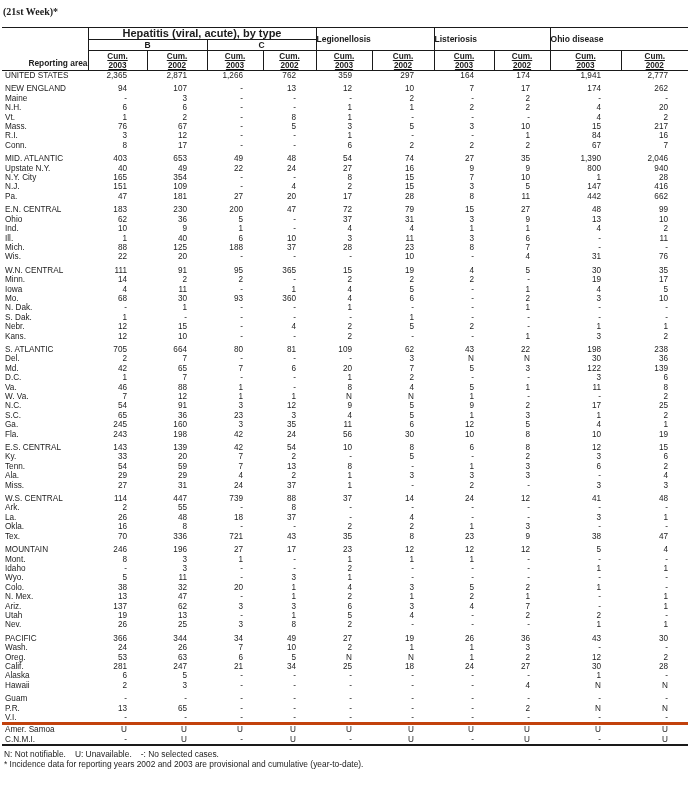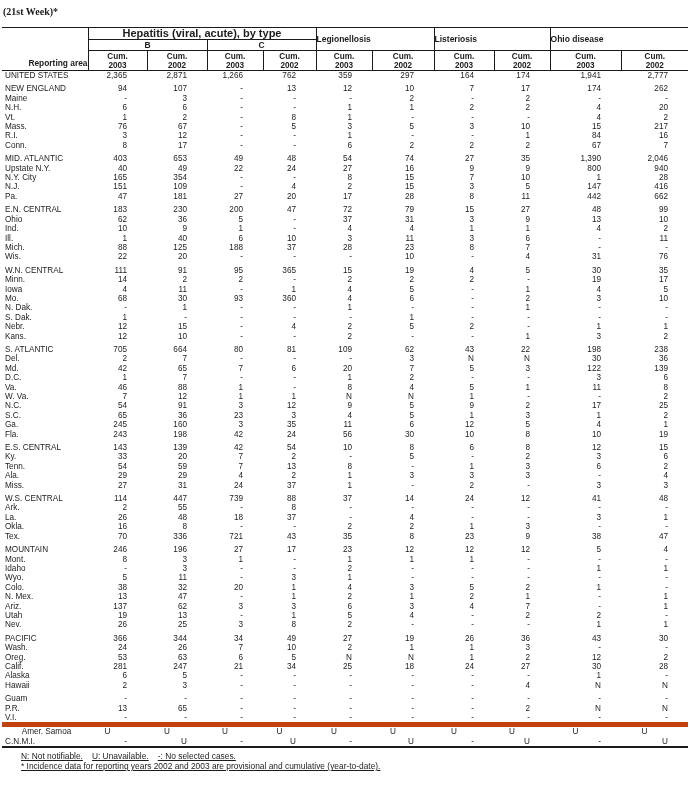--- a/index.html
+++ b/index.html
@@ -39,36 +39,36 @@
     font-size: 8.5px; border-bottom: 1px solid #1a1a1a;
     text-align: left; vertical-align: middle; height: 21px;
   }
   .th-leg, .th-list { border-right: 1px solid #1a1a1a; }
   .th-sub {
     font-size: 8.5px; border-bottom: 1px solid #1a1a1a; border-right: 1px solid #1a1a1a;
     height: 10px; line-height: 10px; text-align: center;
   }
   .cum-th {
     font-size: 8.2px; line-height: 9px; text-align: center; vertical-align: middle;
-    border-bottom: 1.5px solid #1a1a1a; padding: 1px 0 0 0;
+    border-bottom: 1.5px solid #1a1a1a; padding: 1px 0 0 0; text-decoration: underline;
   }
   .cum-th.vline { border-right: 1px solid #1a1a1a; }
   .cum-th div { line-height: 9px; }
 
   tbody td {
     font-size: 8.2px; line-height: 9.4px; height: 9.4px;
     padding: 0; white-space: nowrap; overflow: hidden;
   }
   td.area { text-align: left; padding-left: 3px; }
   td.num  { text-align: right; padding-right: 20px; }
   tr.spacer td { height: 4px; line-height: 4px; font-size: 1px; }
-  tr.rule-above td { border-top: 5px solid #c2410c; text-align: center; }
+  tr.rule-above td { border-top: 3px solid #c2410c; }
 
   
-  #footnotes { margin: 3px 0 0 19px; text-decoration: underline; }
+  #footnotes { margin: 3px 0 0 2px; }
   #legend-line { display: flex; gap: 9px; font-size: 8.4px; line-height: 10px; }
   #incidence-note { font-size: 8.4px; line-height: 10px; }
 </style>
 </head>
 <body>
 
 <div id="page">
 
   <div id="title-block">
     <div class="title-line2">(21st Week)*</div>

